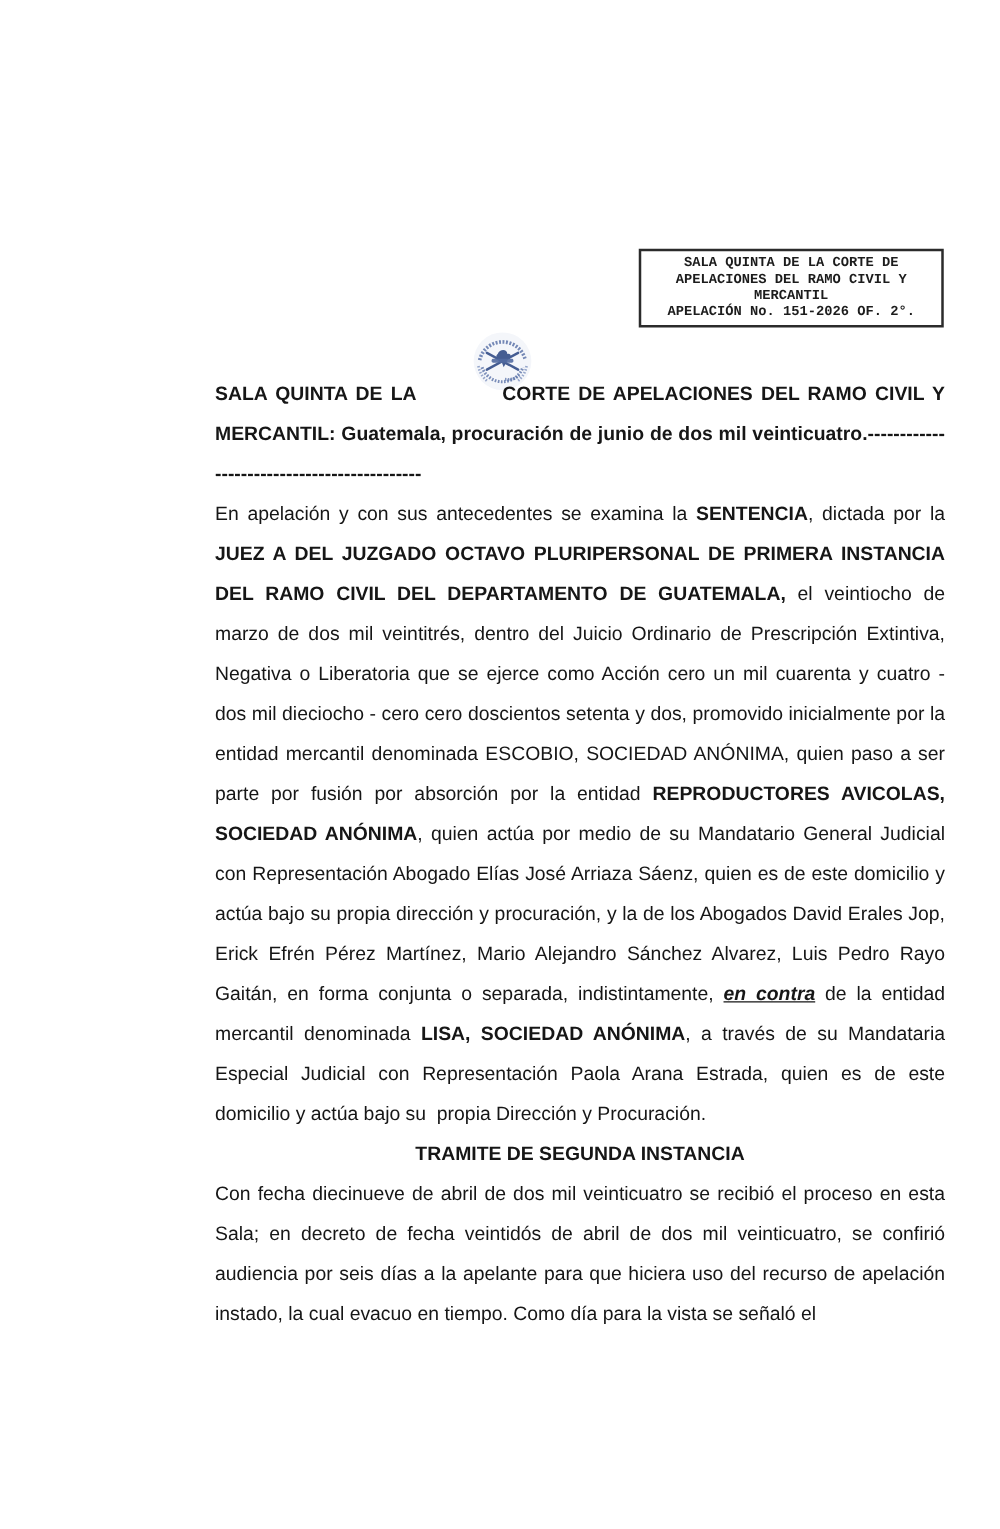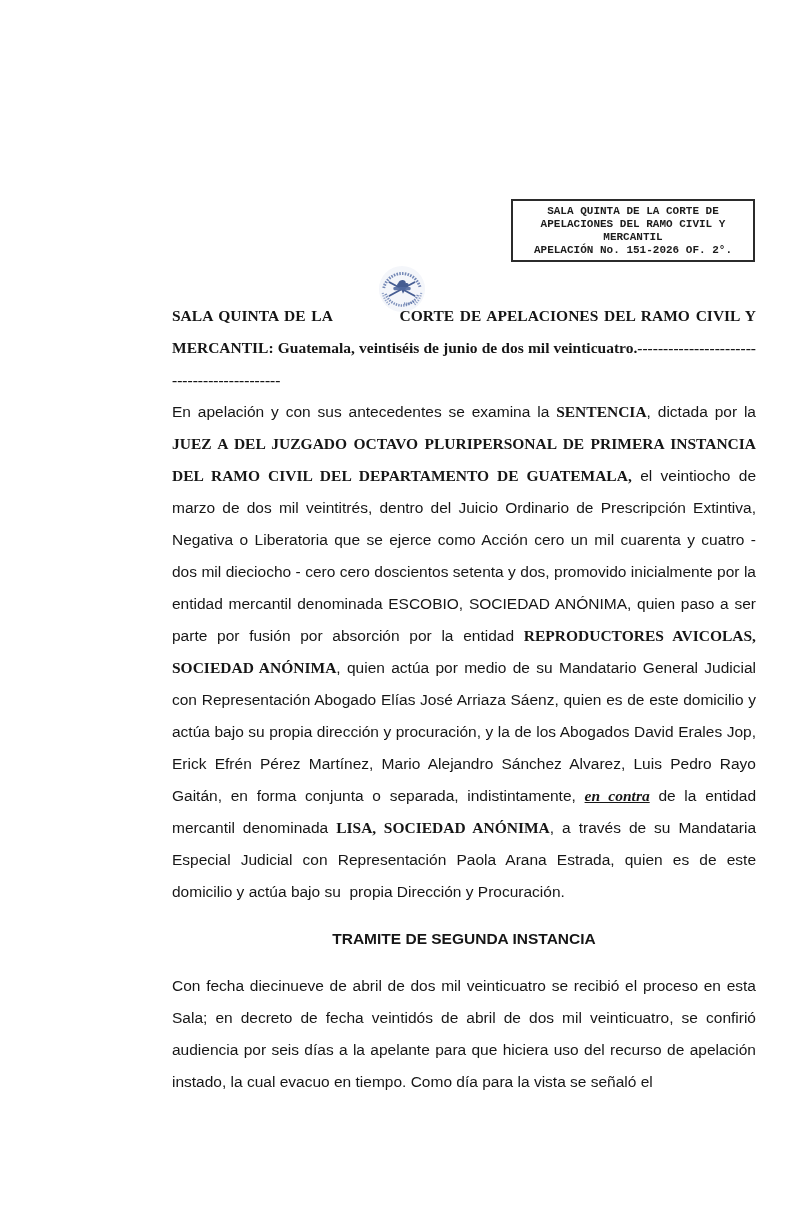--- a/index.html
+++ b/index.html
@@ -39,29 +39,29 @@
     position: absolute;
     left: 172px;
     top: 300px;
     width: 584px;
     font-size: 15.5px;
     line-height: 32px;
     text-align: justify;
     color: #161616;
   }
   .para { margin: 0; }
-  .b { font-weight: bold; font-family: Liberation Serif, serif; }
+  .b { font-weight: bold; }
   .i { font-style: italic; }
   .u { text-decoration: underline; }
   .gap { display: inline-block; width: 56px; }
   .section-heading {
     font-weight: bold;
     text-align: center;
     text-align-last: center;
-    margin: 15px;
+    margin: 0;
   }
   .p1 { font-weight: bold; }
 </style>
 </head>
 <body>
 
 <div class="page">
 
   <div class="ref-box">
     <div>SALA QUINTA DE LA CORTE DE APELACIONES DEL RAMO CIVIL Y MERCANTIL</div>
@@ -75,19 +75,19 @@
     <path d="M6,30 A20,20 0 0 0 14,43" fill="none" stroke="#5a74ab" stroke-width="2.2" stroke-dasharray="1.2,1.4" opacity="0.7"></path>
     <path d="M46,30 A20,20 0 0 1 38,43" fill="none" stroke="#5a74ab" stroke-width="2.2" stroke-dasharray="1.2,1.4" opacity="0.7"></path>
     <path d="M28,41 A16,16 0 0 0 40,38" fill="none" stroke="#46619e" stroke-width="2.4" stroke-dasharray="1.3,1.1" opacity="0.75"></path>
     <path d="M13,33 L39,19" stroke="#2c4784" stroke-width="2" stroke-linecap="round"></path>
     <path d="M13,19 L39,33" stroke="#2c4784" stroke-width="2" stroke-linecap="round"></path>
     <path d="M22,20 C23.5,15.5 30,15.5 30,20 C33.5,19 34,23.5 30.5,24.5 L27,31 L24.5,24.5 C20.5,24.5 20,21.5 22,20 Z" fill="#2c4784"></path>
     <rect x="17" y="24" width="18" height="3.2" rx="1.2" fill="#3b5694" opacity="0.9"></rect>
   </svg>
 
   <div class="body-text">
-    <p class="para p1"><span class="b">SALA QUINTA DE LA </span><span class="gap"></span><span class="b"> CORTE DE APELACIONES DEL RAMO CIVIL Y MERCANTIL: </span><span class="b">Guatemala, veintiséis de junio de dos mil veinticuatro.--------------------------------------------</span></p>
+    <p class="para p1"><span class="b">SALA QUINTA DE LA </span><span class="gap"></span><span class="b"> CORTE DE APELACIONES DEL RAMO CIVIL Y MERCANTIL: </span><span class="b">Guatemala, procuración de junio de dos mil veinticuatro.--------------------------------------------</span></p>
     <p class="para"><span>En apelación y con sus antecedentes se examina la </span><span class="b">SENTENCIA</span><span>, dictada por la </span><span class="b">JUEZ A DEL JUZGADO OCTAVO PLURIPERSONAL DE PRIMERA INSTANCIA DEL RAMO CIVIL DEL DEPARTAMENTO DE GUATEMALA,</span><span> el veintiocho de marzo de dos mil veintitrés, dentro del Juicio Ordinario de Prescripción Extintiva, Negativa o Liberatoria que se ejerce como Acción cero un mil cuarenta y cuatro - dos mil dieciocho - cero cero doscientos setenta y dos, promovido inicialmente por la entidad mercantil denominada ESCOBIO, SOCIEDAD ANÓNIMA, quien paso a ser parte por fusión por absorción por la entidad </span><span class="b">REPRODUCTORES AVICOLAS, SOCIEDAD ANÓNIMA</span><span>, quien actúa por medio de su Mandatario General Judicial con Representación Abogado Elías José Arriaza Sáenz, quien es de este domicilio y actúa bajo su propia dirección y procuración, y la de los Abogados David Erales Jop, Erick Efrén Pérez Martínez, Mario Alejandro Sánchez Alvarez, Luis Pedro Rayo Gaitán, en forma conjunta o separada, indistintamente, </span><span class="b i u">en contra</span><span> de la entidad mercantil denominada </span><span class="b">LISA, SOCIEDAD ANÓNIMA</span><span>, a través de su Mandataria Especial Judicial con Representación Paola Arana Estrada, quien es de este domicilio y actúa bajo su&nbsp; propia Dirección y Procuración.</span></p>
     <p class="para section-heading">TRAMITE DE SEGUNDA INSTANCIA</p>
     <p class="para">Con fecha diecinueve de abril de dos mil veinticuatro se recibió el proceso en esta Sala; en decreto de fecha veintidós de abril de dos mil veinticuatro, se confirió audiencia por seis días a la apelante para que hiciera uso del recurso de apelación instado, la cual evacuo en tiempo. Como día para la vista se señaló el</p>
   </div>
 
 </div>
 
 </body></html>

